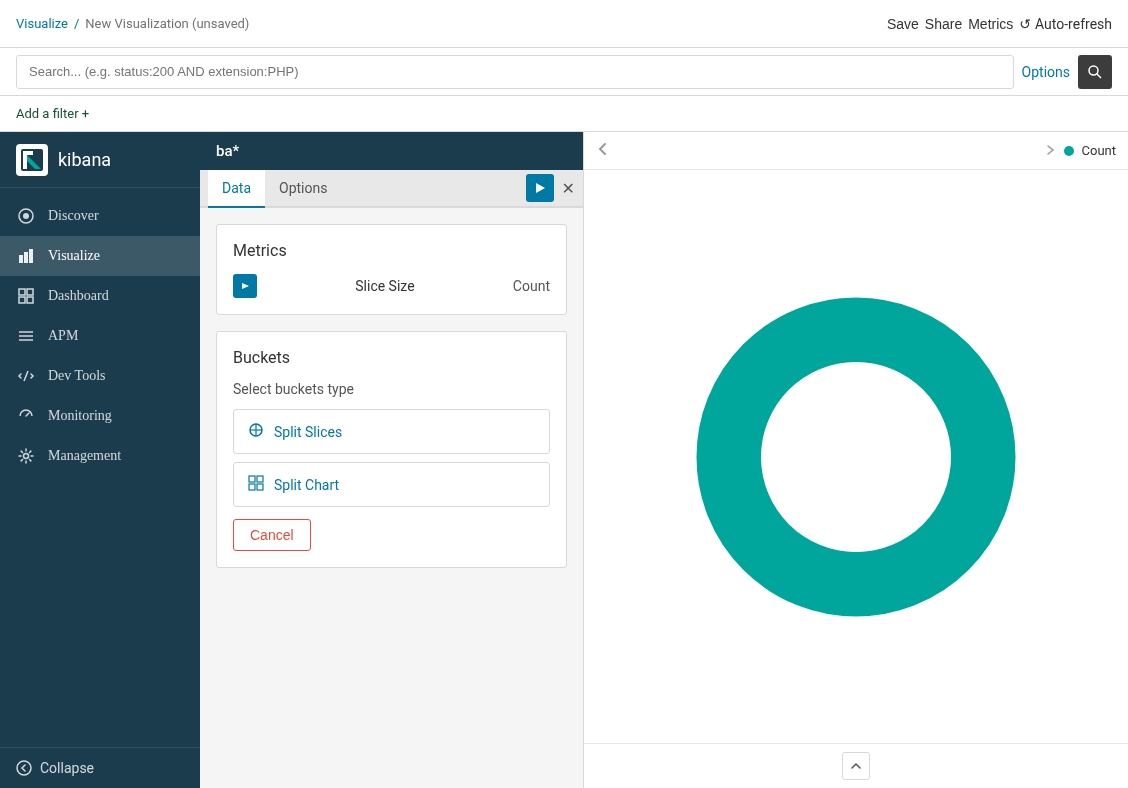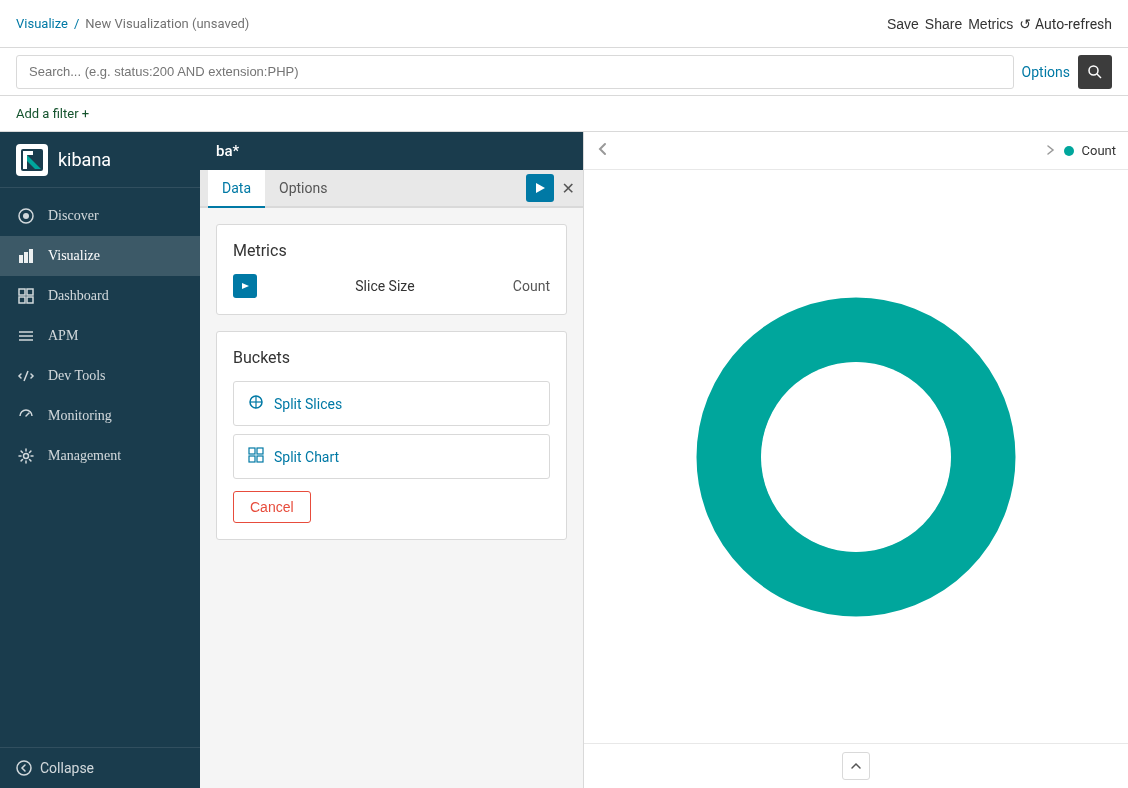--- a/index.html
+++ b/index.html
@@ -230,20 +230,21 @@
                 <polygon points="2,2 9,5 2,8" fill="white"></polygon>
               </svg>
           </div>
           <span class="metric-label">Slice Size</span>
           <span class="metric-value">Count</span>
         </div>
       </div>
 
       <div class="section">
         <div class="section-title">Buckets</div>
+        <div class="section-subtitle">Select buckets type</div>
         <div class="bucket-option">
           <span class="bucket-icon">
             <svg width="16" height="16" viewBox="0 0 16 16">
                 <circle cx="8" cy="8" r="6" fill="none" stroke="#0079a5" stroke-width="1.5"></circle>
                 <line x1="8" y1="2" x2="8" y2="14" stroke="#0079a5" stroke-width="1.2"></line>
                 <line x1="2" y1="8" x2="14" y2="8" stroke="#0079a5" stroke-width="1.2"></line>
               </svg>
           </span>
           <span>Split Slices</span>
         </div>

